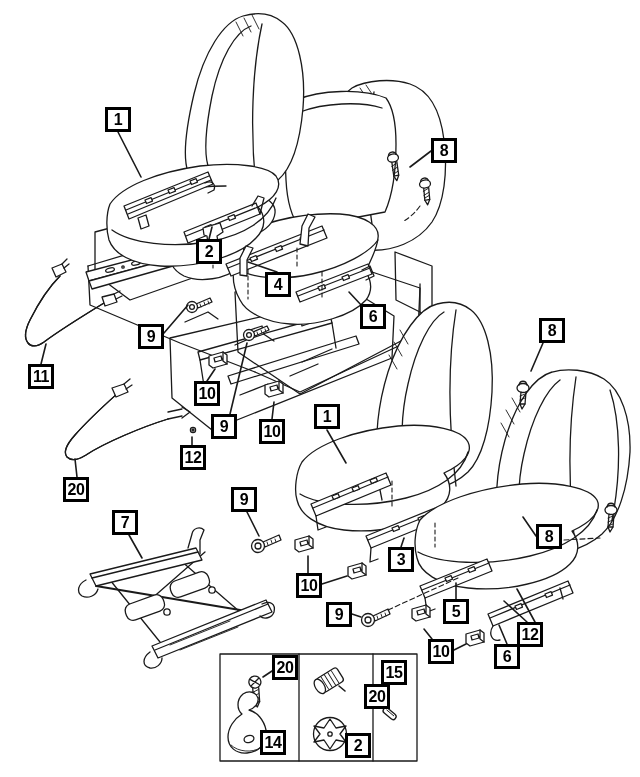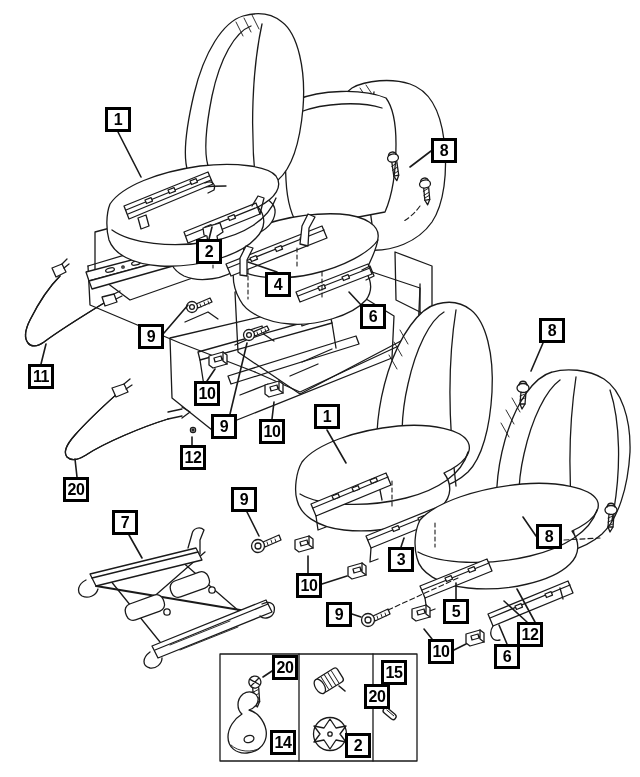--- a/index.html
+++ b/index.html
@@ -369,18 +369,18 @@
 <div class="callout" style="left:231px;top:487px">9</div>
 <div class="callout" style="left:388px;top:547px">3</div>
 <div class="callout" style="left:296px;top:573px">10</div>
 <div class="callout" style="left:326px;top:602px">9</div>
 <div class="callout" style="left:443px;top:599px">5</div>
 <div class="callout" style="left:428px;top:639px">10</div>
 <div class="callout" style="left:517px;top:622px">12</div>
 <div class="callout" style="left:494px;top:644px">6</div>
 <div class="callout" style="left:536px;top:524px">8</div>
 <div class="callout" style="left:272px;top:655px">20</div>
-<div class="callout" style="left:270px;top:730px">14</div>
+<div class="callout" style="left:260px;top:730px">14</div>
 <div class="callout" style="left:364px;top:684px">20</div>
 <div class="callout" style="left:345px;top:733px">2</div>
 <div class="callout" style="left:381px;top:660px">15</div>
 
 </div>
 
 </body></html>

